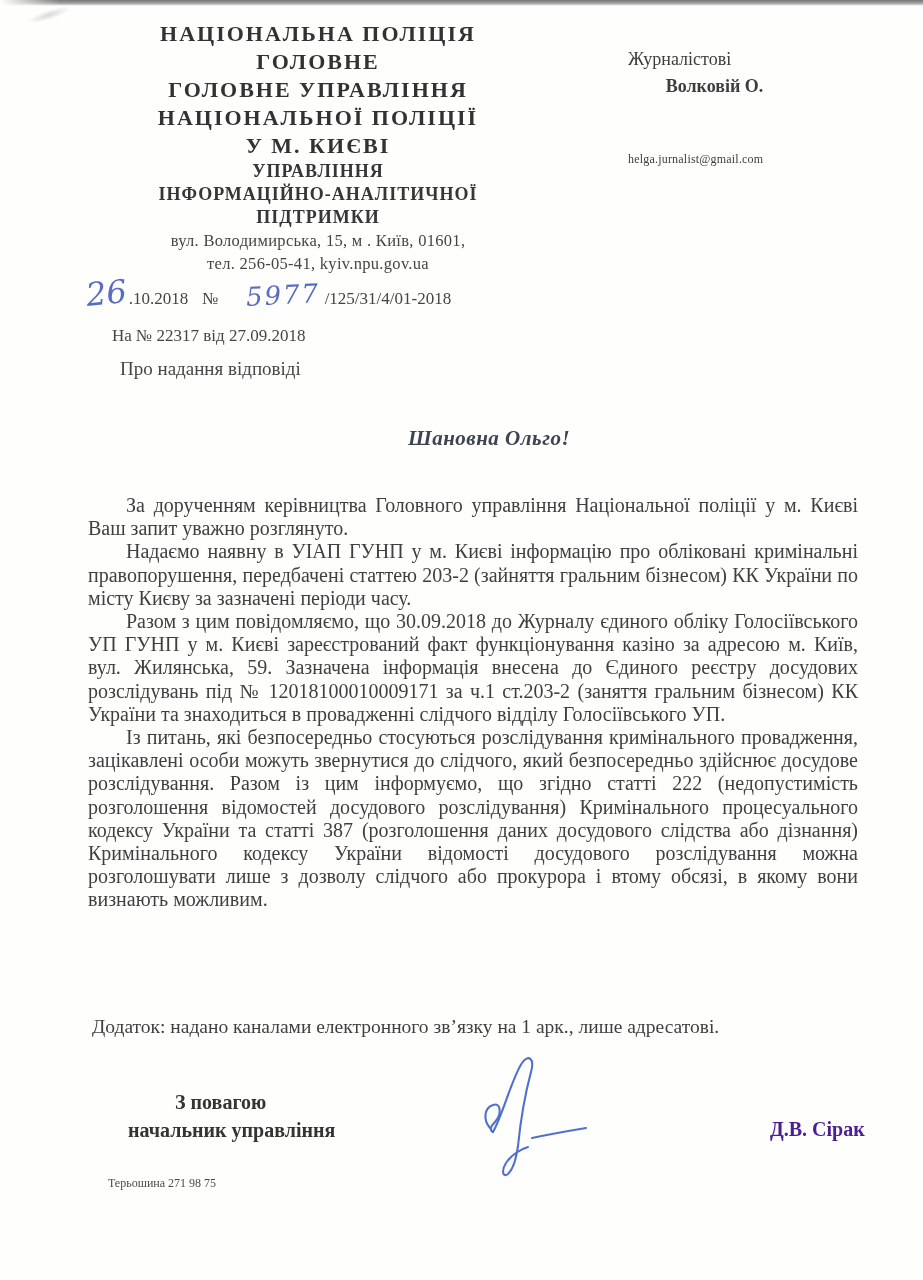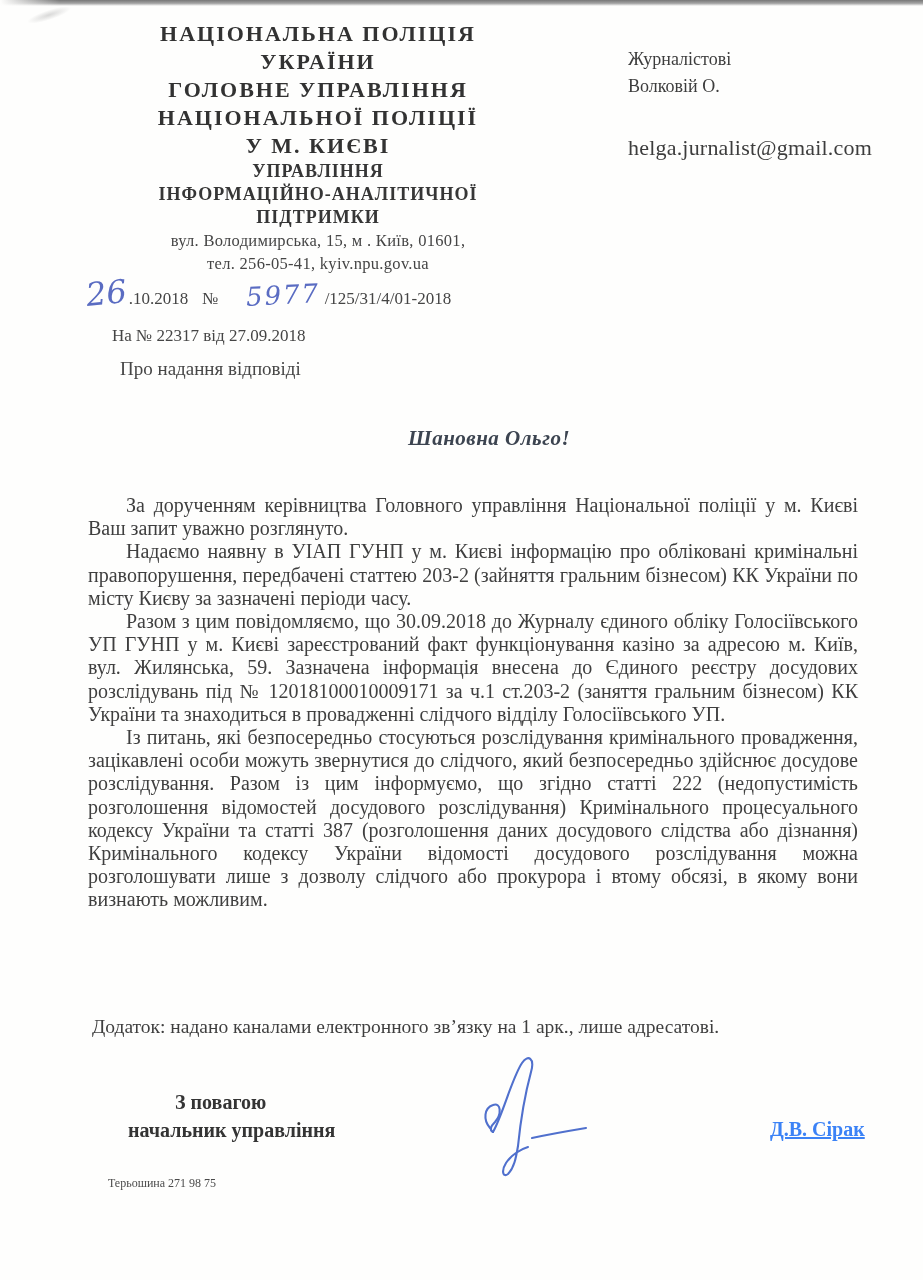--- a/index.html
+++ b/index.html
@@ -40,58 +40,58 @@
   .hw{
     font-family:"DejaVu Serif",serif;font-style:italic;
     color:#5a6cc2;display:inline-block;line-height:1;
   }
   .hw-day{font-size:32px;transform:rotate(-6deg);margin-right:2px;}
   .hw-number{font-size:26px;transform:rotate(-3deg);letter-spacing:2px;margin:0 4px 0 28px;}
   .ref-line{font-size:17px;color:#454545;text-align:left;margin-left:26px;margin-top:17px;}
 
   
   .recipient{position:absolute;left:628px;top:46px;font-size:18px;line-height:27px;color:#3d3d3d;}
-  .recipient-name{font-weight:normal;}
-  .recipient-email{margin-top:34px;font-size:22px;letter-spacing:.2px;}
+  .recipient-name{font-weight:bold;text-align:right;}
+  .recipient-email{margin-top:46px;font-size:12px;letter-spacing:.2px;}
 
   
   .subject{position:absolute;left:120px;top:358px;font-size:19px;color:#474747;}
   .salutation{
     position:absolute;left:408px;top:426px;
     font-size:21px;font-weight:bold;font-style:italic;color:#3c4450;letter-spacing:.5px;
   }
 
   
   .body-text{
     position:absolute;left:88px;top:494px;width:770px;
     font-size:20px;line-height:23.2px;text-align:justify;color:#3f3f3f;
   }
   .body-text p{margin:0;text-indent:38px;}
 
   .attachment{position:absolute;left:92px;top:1016px;font-size:19.5px;color:#3f3f3f;}
 
   
   .closing{position:absolute;left:128px;top:1088px;font-weight:bold;font-size:20px;line-height:28px;color:#343434;}
   .closing-respect{margin-left:47px;}
-  .signer-name{position:absolute;left:770px;top:1118px;font-weight:bold;font-size:20px;color:#3b82f6;text-decoration:underline;}
+  .signer-name{position:absolute;left:770px;top:1118px;font-weight:bold;font-size:20px;color:#4c1d95;}
   .signature{position:absolute;left:478px;top:1056px;width:115px;height:128px;}
   .footer-exec{position:absolute;left:108px;top:1176px;font-size:12px;color:#4a4a4a;}
 </style>
 </head>
 <body>
 
 <div class="page">
 
   <div class="scan-top"></div>
   <div class="scan-top-fade"></div>
   <div class="smudge"></div>
 
   <div class="letterhead">
     <div class="org-line">НАЦІОНАЛЬНА  ПОЛІЦІЯ</div>
-    <div class="org-line">УКРАЇНИ</div>
+    <div class="org-line">ГОЛОВНЕ</div>
     <div class="org-line">ГОЛОВНЕ УПРАВЛІННЯ</div>
     <div class="org-line">НАЦІОНАЛЬНОЇ ПОЛІЦІЇ</div>
     <div class="org-line">У М. КИЄВІ</div>
     <div class="dept-line">УПРАВЛІННЯ</div>
     <div class="dept-line">ІНФОРМАЦІЙНО-АНАЛІТИЧНОЇ</div>
     <div class="dept-line">ПІДТРИМКИ</div>
     <div class="addr-line">вул. Володимирська,    15, м . Київ,  01601,</div>
     <div class="addr-line">тел. 256-05-41, kyiv.npu.gov.ua</div>
     <div class="date-row">
       <span class="hw hw-day">26</span>

